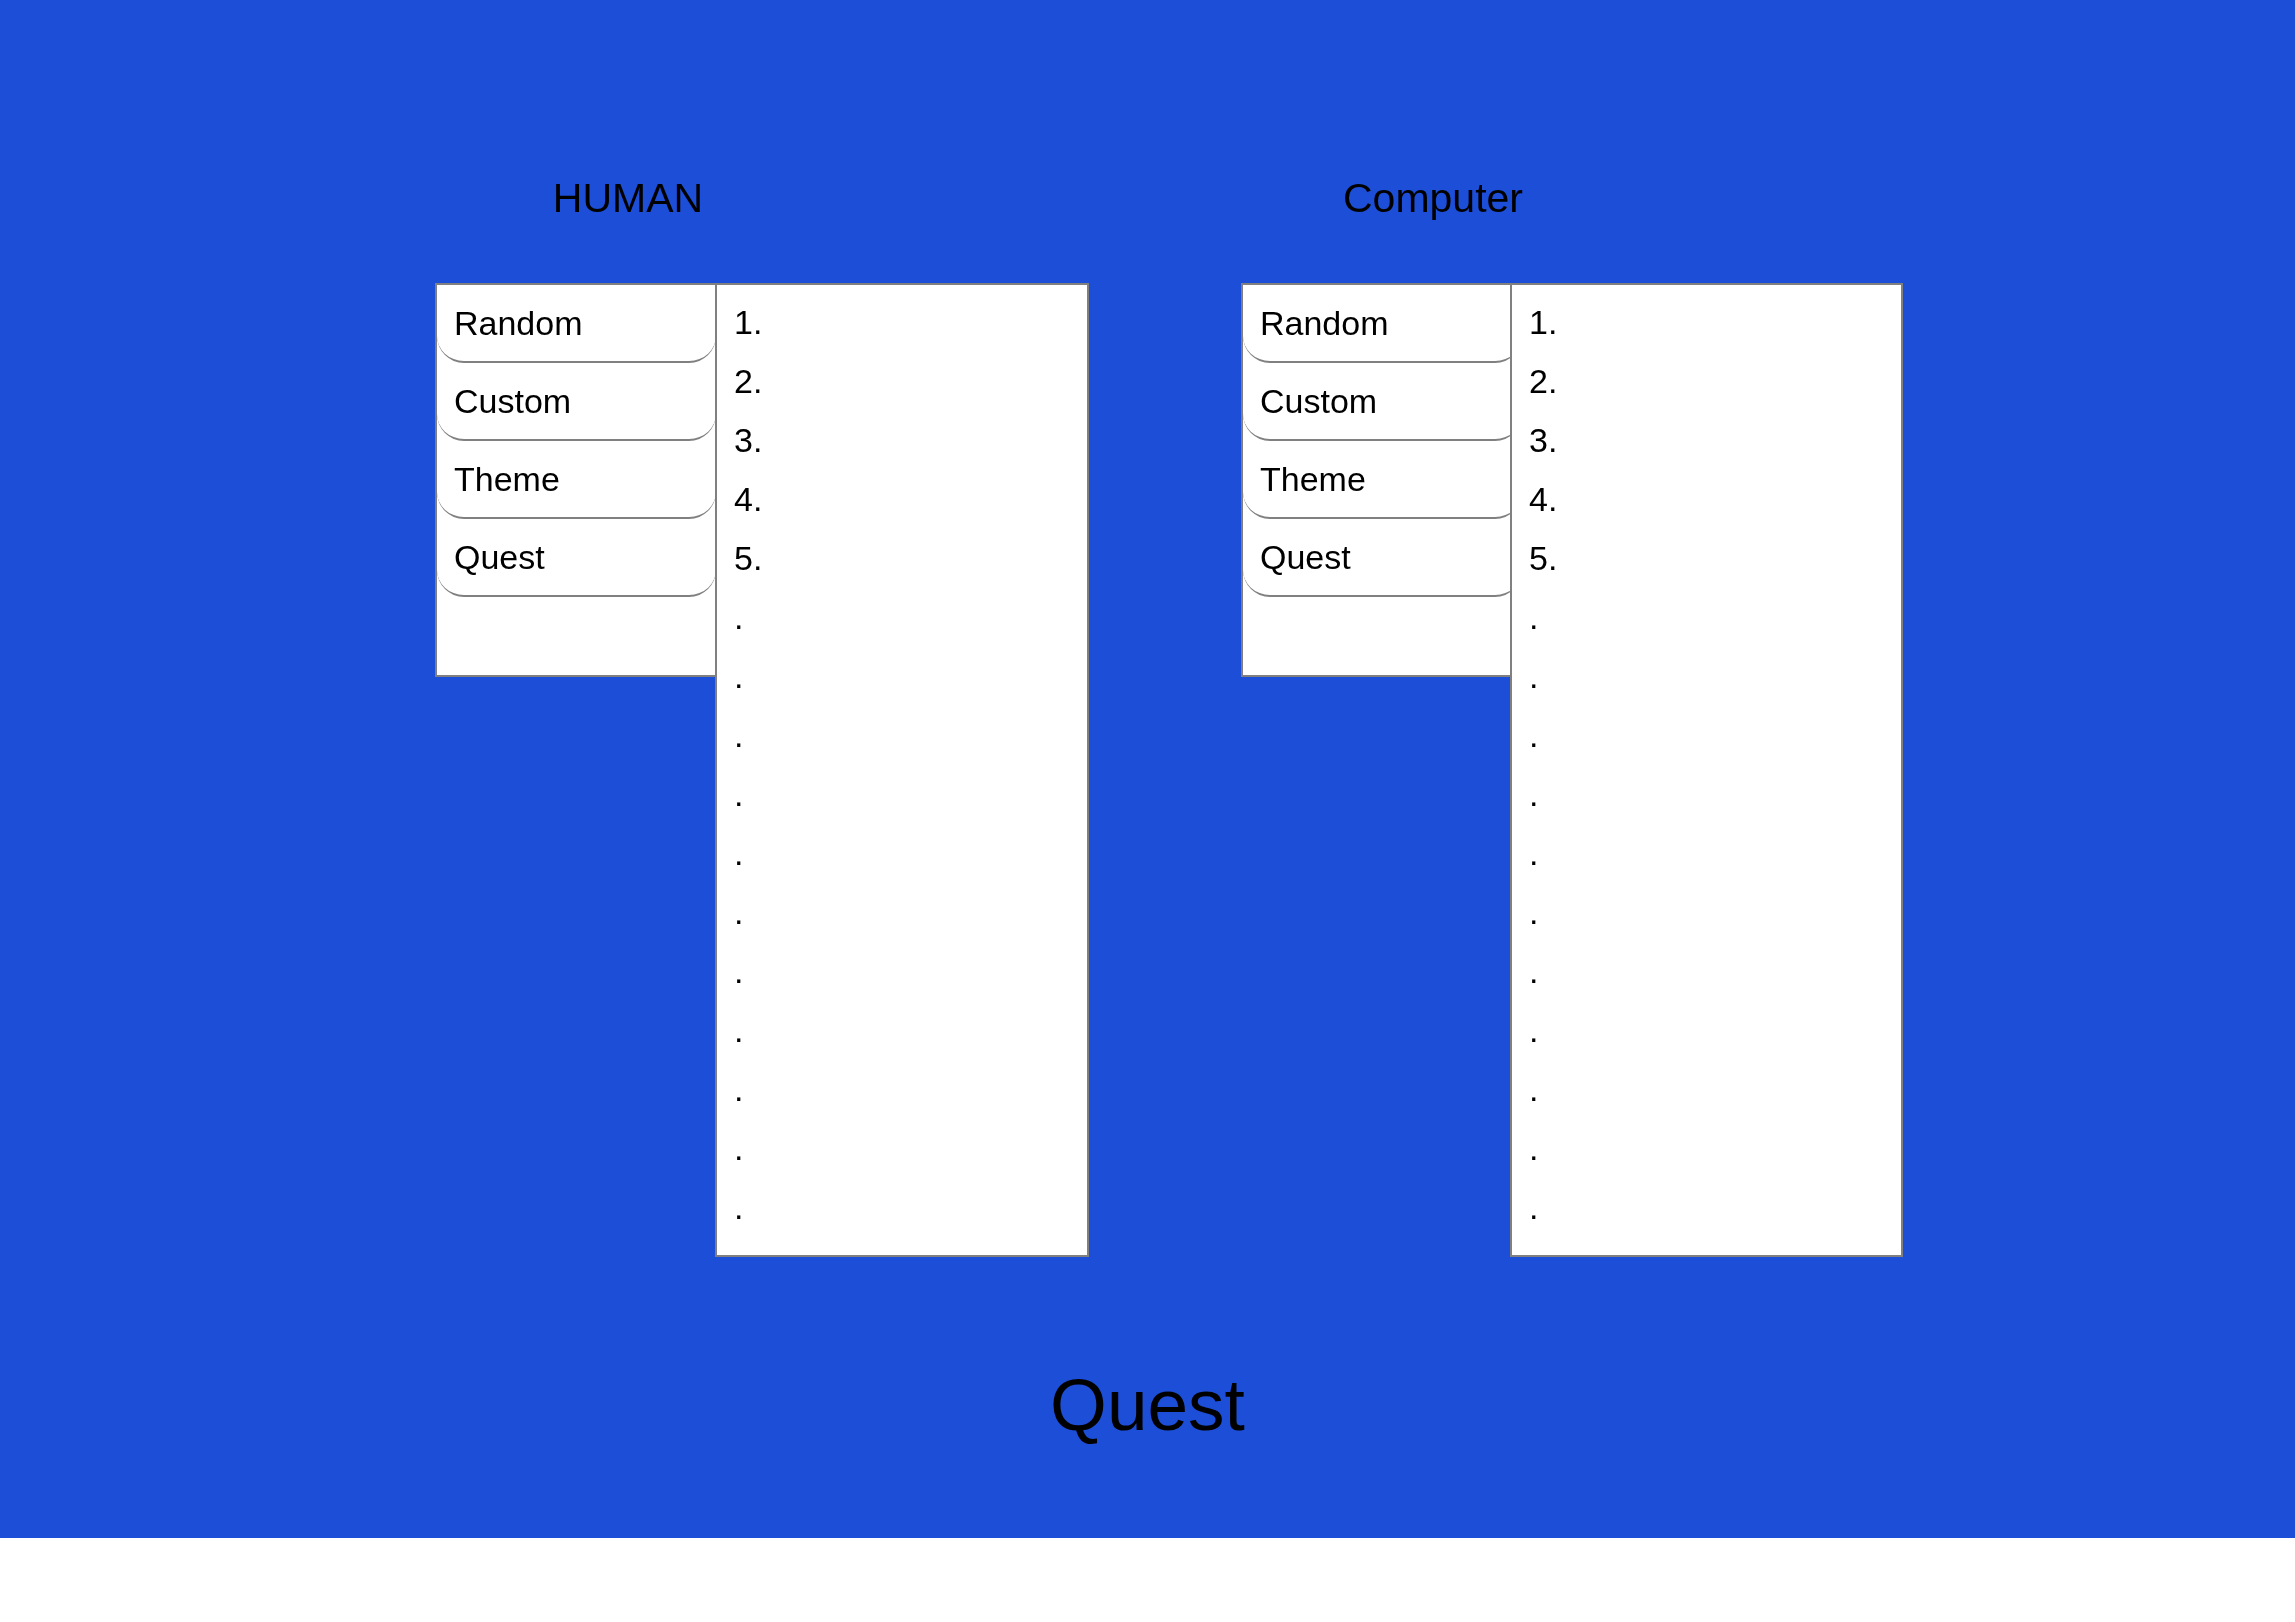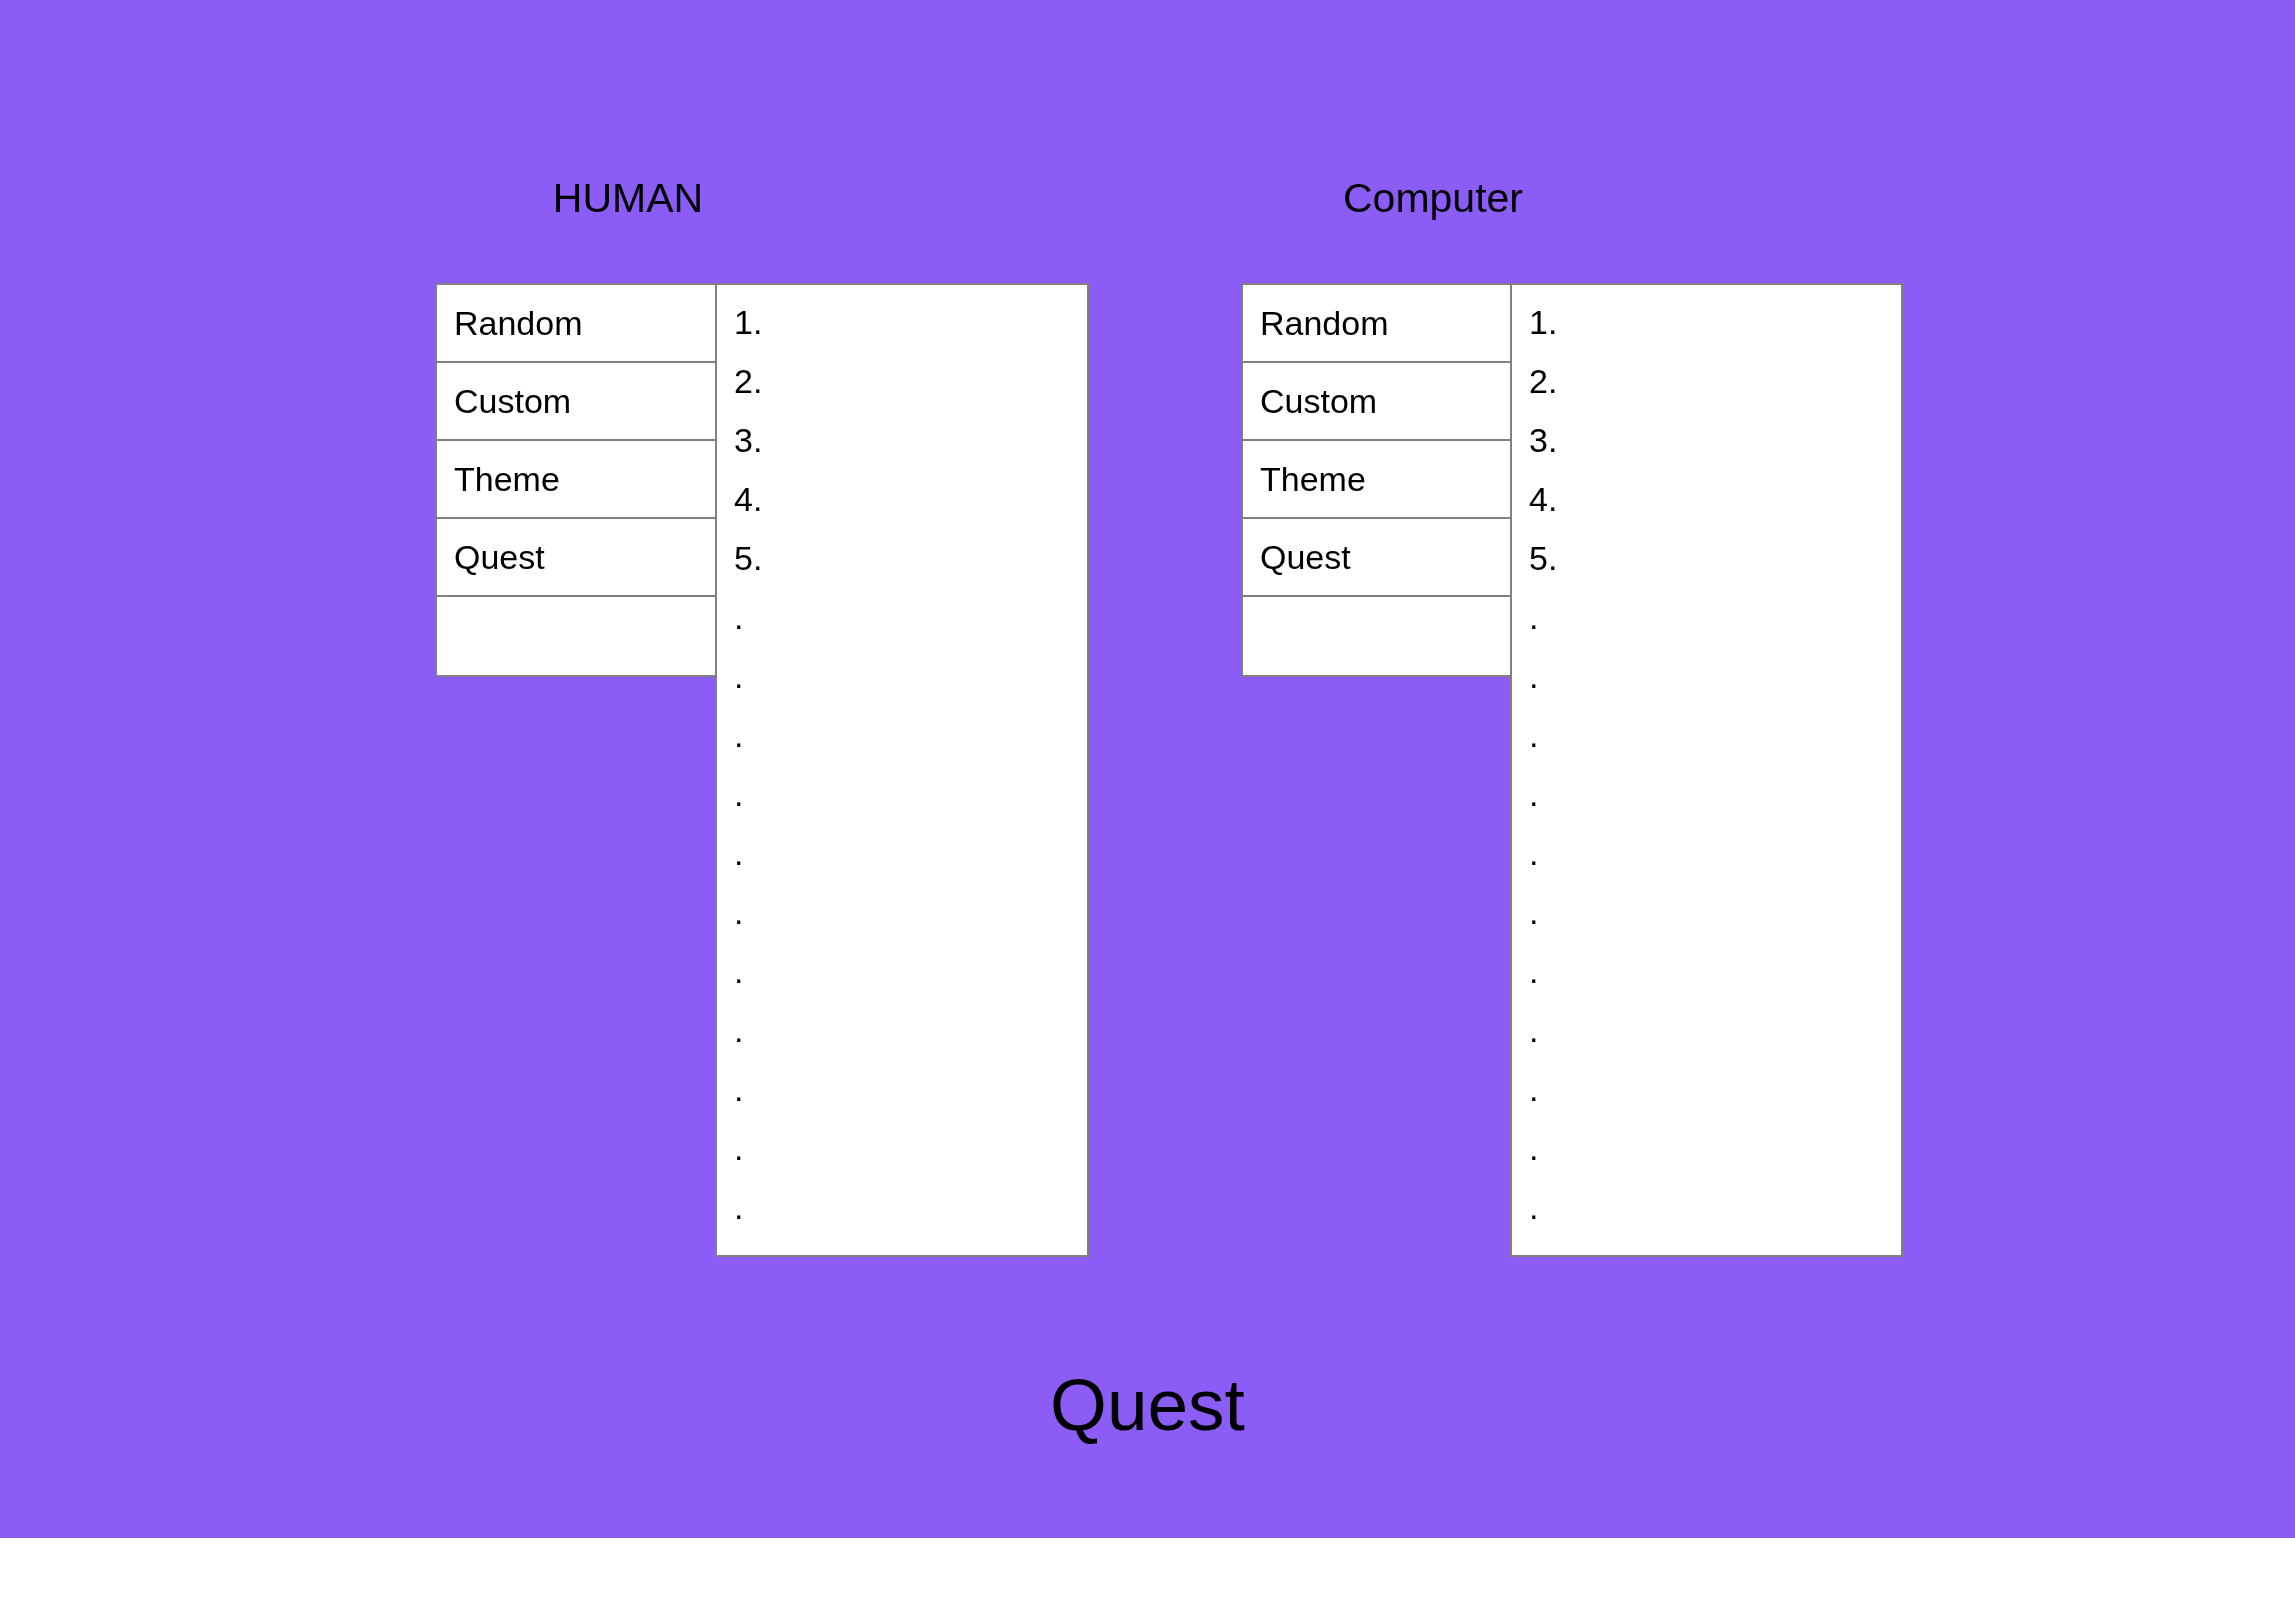--- a/index.html
+++ b/index.html
@@ -8,21 +8,21 @@
     background: #ffffff;
   }
   body {
     font-family: "Liberation Sans", sans-serif;
     color: #000000;
   }
   #canvas {
     position: relative;
     width: 2295px;
     height: 1538px;
-    background: #8b5cf6;
+    background: #1d4ed8;
     overflow: hidden;
   }
 
   
   .panel-group {
     position: absolute;
     top: 0;
     left: 0;
   }
 
@@ -48,20 +48,21 @@
     background: #ffffff;
   }
   .menu-row {
     height: 78px;
     box-sizing: border-box;
     border-bottom: 2.6px solid #808080;
     display: flex;
     align-items: center;
     padding-left: 17px;
     background: #ffffff;
+    border-radius: 27px;
   }
   .menu-row:last-child {
     border-bottom: none;
   }
   .menu-row-label {
     font-size: 34px;
     line-height: 1;
     color: #000000;
     white-space: nowrap;
   }

